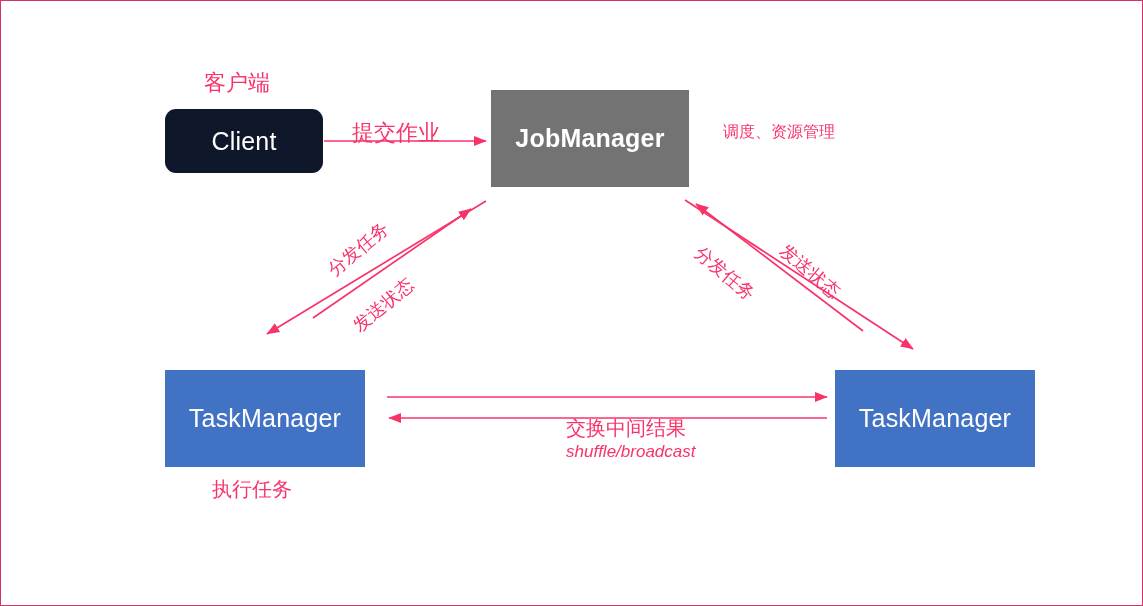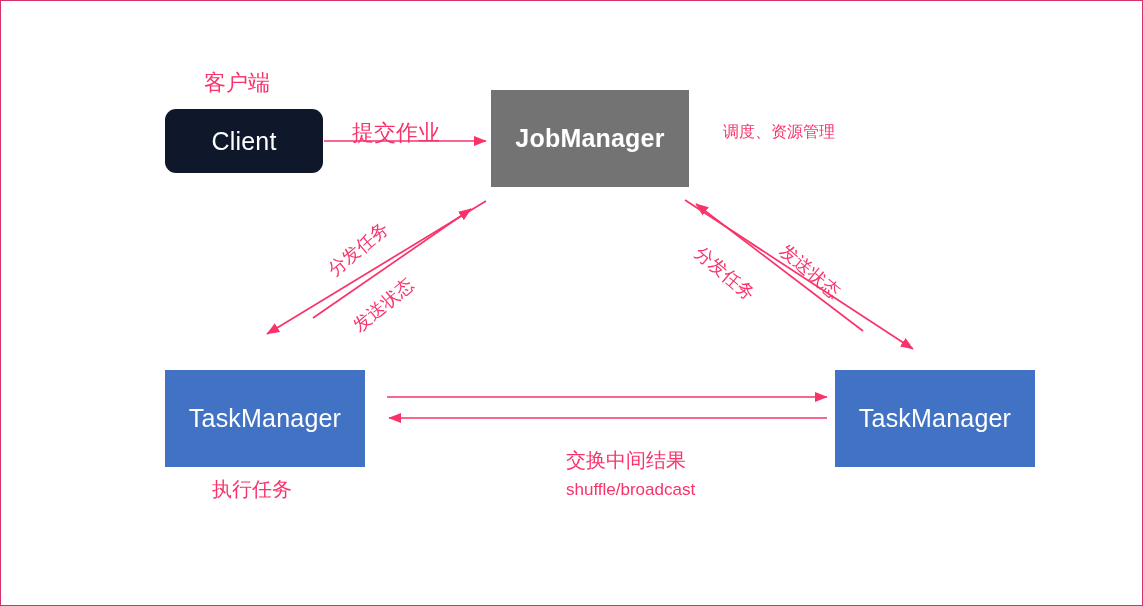--- a/index.html
+++ b/index.html
@@ -59,23 +59,23 @@
     position:absolute;
     color:#F8336A;
     white-space:nowrap;
     line-height:1.15;
   }
   .anno-client{ left:203px; top:62px; font-size:22px;margin-top:7px; }
   .anno-submit{ left:351px; top:119px; font-size:22px; }
   .anno-schedule{ left:722px; top:114px; font-size:16px;margin-top:8px; }
   .anno-exec{ left:211px; top:477px; font-size:20px; }
   .anno-exchange{
-    left:565px; top:448px; font-size:20px;
+    left:565px; top:416px; font-size:20px;
   }
-  .anno-exchange .line2{ font-size:17px; display:block; margin-top:8px;}
+  .anno-exchange .line2{ font-size:17px; display:block; margin-top:2px;font-style:italic;}
   .rot{
     position:absolute;
     color:#F8336A;
     font-size:18px;
     white-space:nowrap;
     transform-origin:left top;
   }
   
   .rot-left-dispatch{
     left:322px; top:262px;

